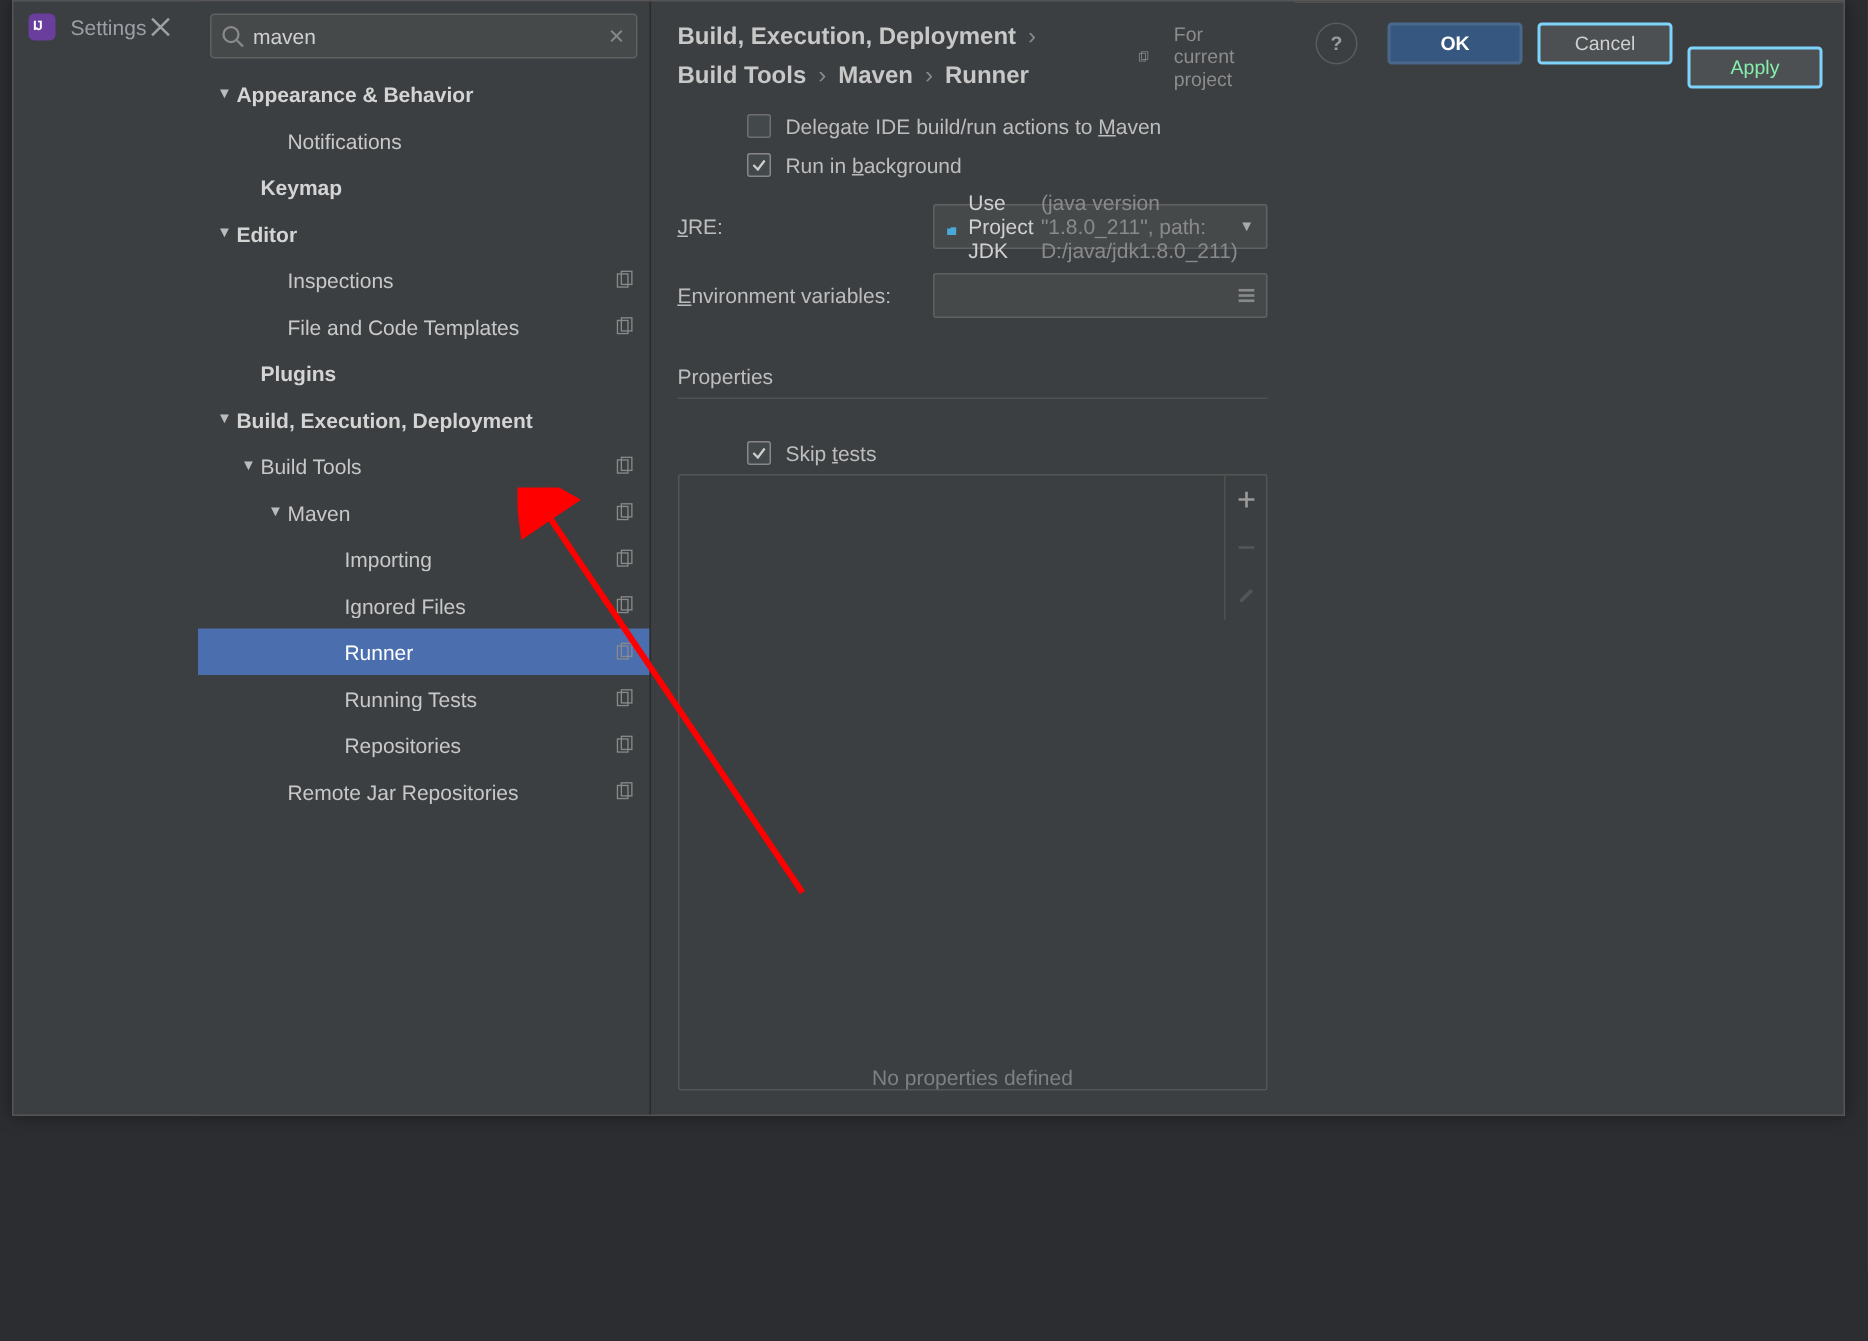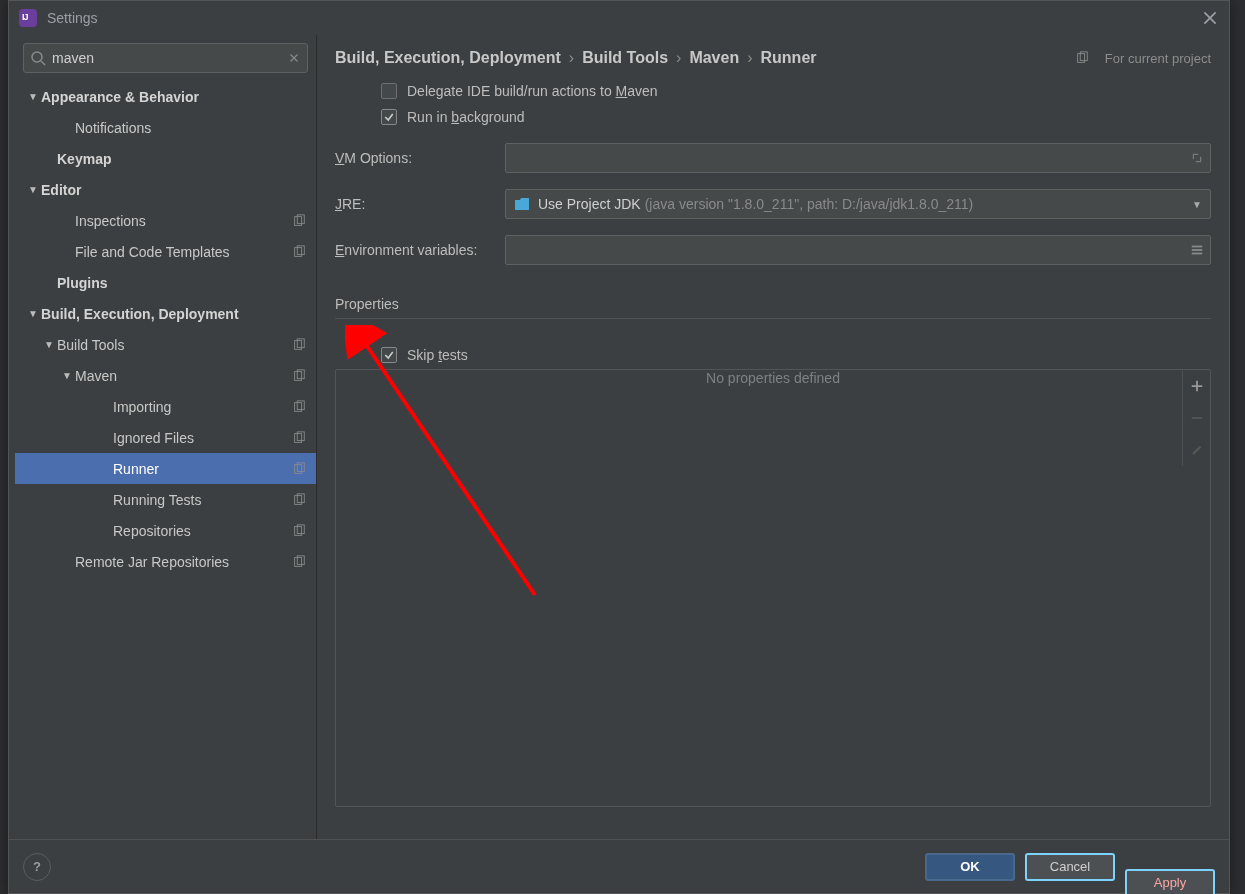--- a/index.html
+++ b/index.html
@@ -11,24 +11,24 @@
     color: #bbbbbb;
     overflow: hidden;
   }
   .backdrop {
     position: absolute; inset: 0;
     background: #2b2d30;
   }
   .dialog {
     position: absolute;
     left: 8px; top: 0;
-    width: 1222px; height: 894px;
+    width: 1222px; height: 744px;
     background: #3c3f41;
     border: 1px solid #555;
-    display: flex; flex-direction: column;
+    display: flex; 
     box-shadow: 0 0 12px rgba(0,0,0,.4);
   }
   
   .titlebar {
     height: 34px;
     display: flex; align-items: center;
     padding: 0 10px;
     color: #9aa0a5;
   }
   .titlebar .app-icon {
@@ -232,24 +232,24 @@
     margin-top: 28px;
     margin-bottom: 6px;
   }
 
   .props-box {
     position: relative;
     flex: 1;
     min-height: 300px;
     border: 1px solid #555;
     border-radius: 2px;
-    display: flex; align-items: flex-start; justify-content: center;
+    display: flex; align-items: flex-end; justify-content: center;
     color: #7d8084;
     font-size: 14px;
-    margin-bottom: 32px;
+    margin-bottom: 16px;
   }
   .props-toolbar {
     position: absolute; right: 0; top: 0;
     width: 28px;
     display: flex; flex-direction: column;
     border-left: 1px solid #505050;
   }
   .props-toolbar .tool-btn {
     width: 28px; height: 32px;
     display: flex; align-items: center; justify-content: center;
@@ -288,21 +288,21 @@
     font-size: 13px;
     display: inline-flex; align-items: center; justify-content: center;
     cursor: pointer;
   }
   .btn.primary {
     background: #365880;
     border-color: #4a688c;
     color: #ffffff;
     font-weight: 600;
   }
-  .btn.disabled { color: #fca5a5; cursor: default; margin-top: 32px; }
+  .btn.disabled { color: #86efac; cursor: default; margin-top: 32px; }
 
   
   .arrow-annot {
     position: absolute;
     left: 345px; top: 325px;
     pointer-events: none;
     z-index: 50;
   }
 </style>
 </head>
@@ -485,32 +485,20 @@
         <span class="chk checked">
           <svg viewBox="0 0 16 16">
               <path d="M3 8 L7 12 L13 4" stroke="currentColor" stroke-width="2" fill="none"></path>
             </svg>
         </span>
         <span>
           <span>Run in </span><span class="u-mnemonic">b</span><span>ackground</span>
         </span>
       </div>
 
-      <div class="form-row">
-        <div class="form-label">
-          <span class="u-mnemonic">V</span><span>M Options:</span>
-        </div>
-        <div class="field">
-          <span class="expand-icon">
-            <svg viewBox="0 0 16 16">
-                <path d="M2 8 L6 4 M2 8 L6 12 M14 8 L10 4 M14 8 L10 12" stroke="currentColor" stroke-width="1" fill="none" transform="rotate(45 8 8)"></path>
-              </svg>
-          </span>
-        </div>
-      </div>
 
       <div class="form-row">
         <div class="form-label">
           <span class="u-mnemonic">J</span><span>RE:</span>
         </div>
         <div class="field select">
           <span class="folder-icon">
             <svg viewBox="0 0 16 14">
                 <path d="M1 3 L6 3 L7 1 L15 1 L15 13 L1 13 Z" fill="currentColor"></path>
               </svg>

